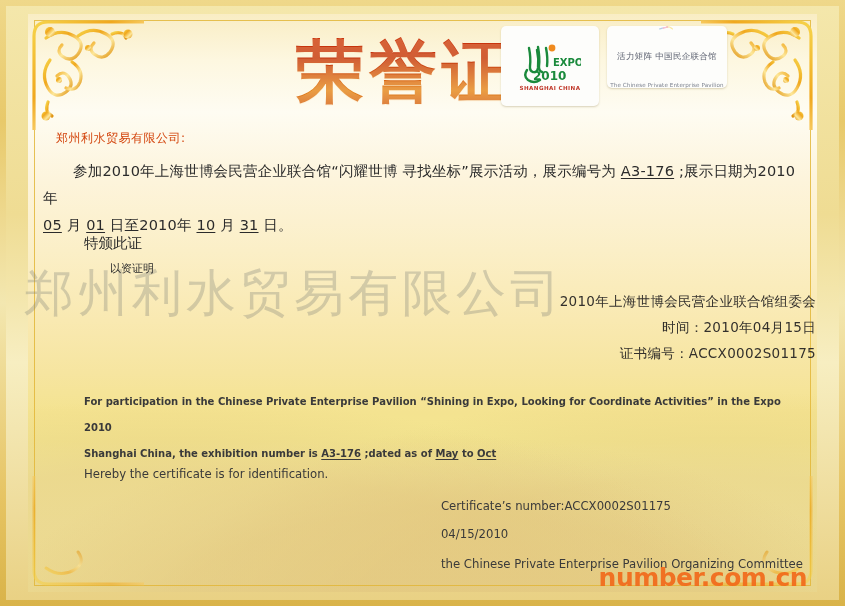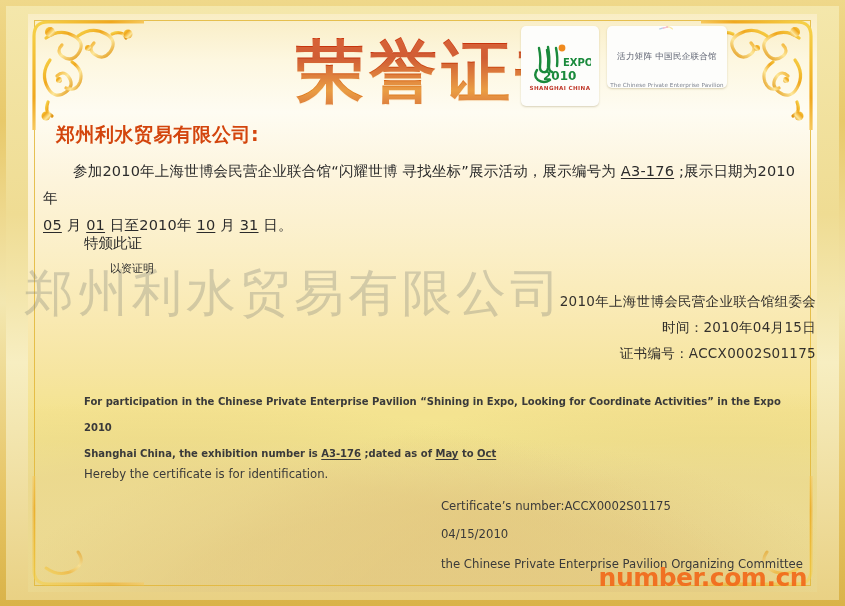--- a/index.html
+++ b/index.html
@@ -103,30 +103,30 @@
     -webkit-background-clip:text;background-clip:text;color:transparent;
     text-shadow:0 1px 0 rgba(255,230,180,.25);
   }
 
   .logos{position:absolute;right:118px;top:26px;display:flex;gap:8px;align-items:flex-start;}
   .logo-card{
     background:#fdfdfb;border-radius:5px;
     box-shadow:0 1px 2px rgba(120,100,40,.28);
     display:flex;flex-direction:column;align-items:center;justify-content:center;
   }
-  .logo-expo{width:78px;height:74px;padding:3px 0;}
+  .logo-expo{width:78px;height:74px;padding:3px 10px;}
   .logo-pav{width:120px;height:62px;padding:0 0;gap:18px;}
   .pav-cn{font-size:8.5px;color:#5c6170;letter-spacing:.3px;margin-top:3px;}
   .pav-en{font-size:5.6px;color:#7b818e;letter-spacing:.1px;margin-top:1px;}
 
   
   .company{
-    position:absolute;left:56px;top:122px;
+    position:absolute;left:56px;top:130px;
     font-family:"DejaVu Sans","Liberation Sans",sans-serif;
-    font-weight:bold;font-size:19px;color:#d3450d;letter-spacing:.5px;
+    font-weight:normal;font-size:12px;color:#d3450d;letter-spacing:.5px;
   }
   .cn-para{
     position:absolute;left:43px;top:158px;width:760px;
     font-size:14.5px;color:#2b2b2b;line-height:27px;letter-spacing:.2px;
   }
   .cn-para .indent{display:inline-block;width:30px;}
   .u{ text-decoration:underline; text-underline-offset:2px; }
 
   .cn-hereby{position:absolute;left:84px;top:234px;font-size:14.5px;color:#2b2b2b;}
   .cn-proof{position:absolute;left:110px;top:261px;font-size:11px;color:#2b2b2b;}

